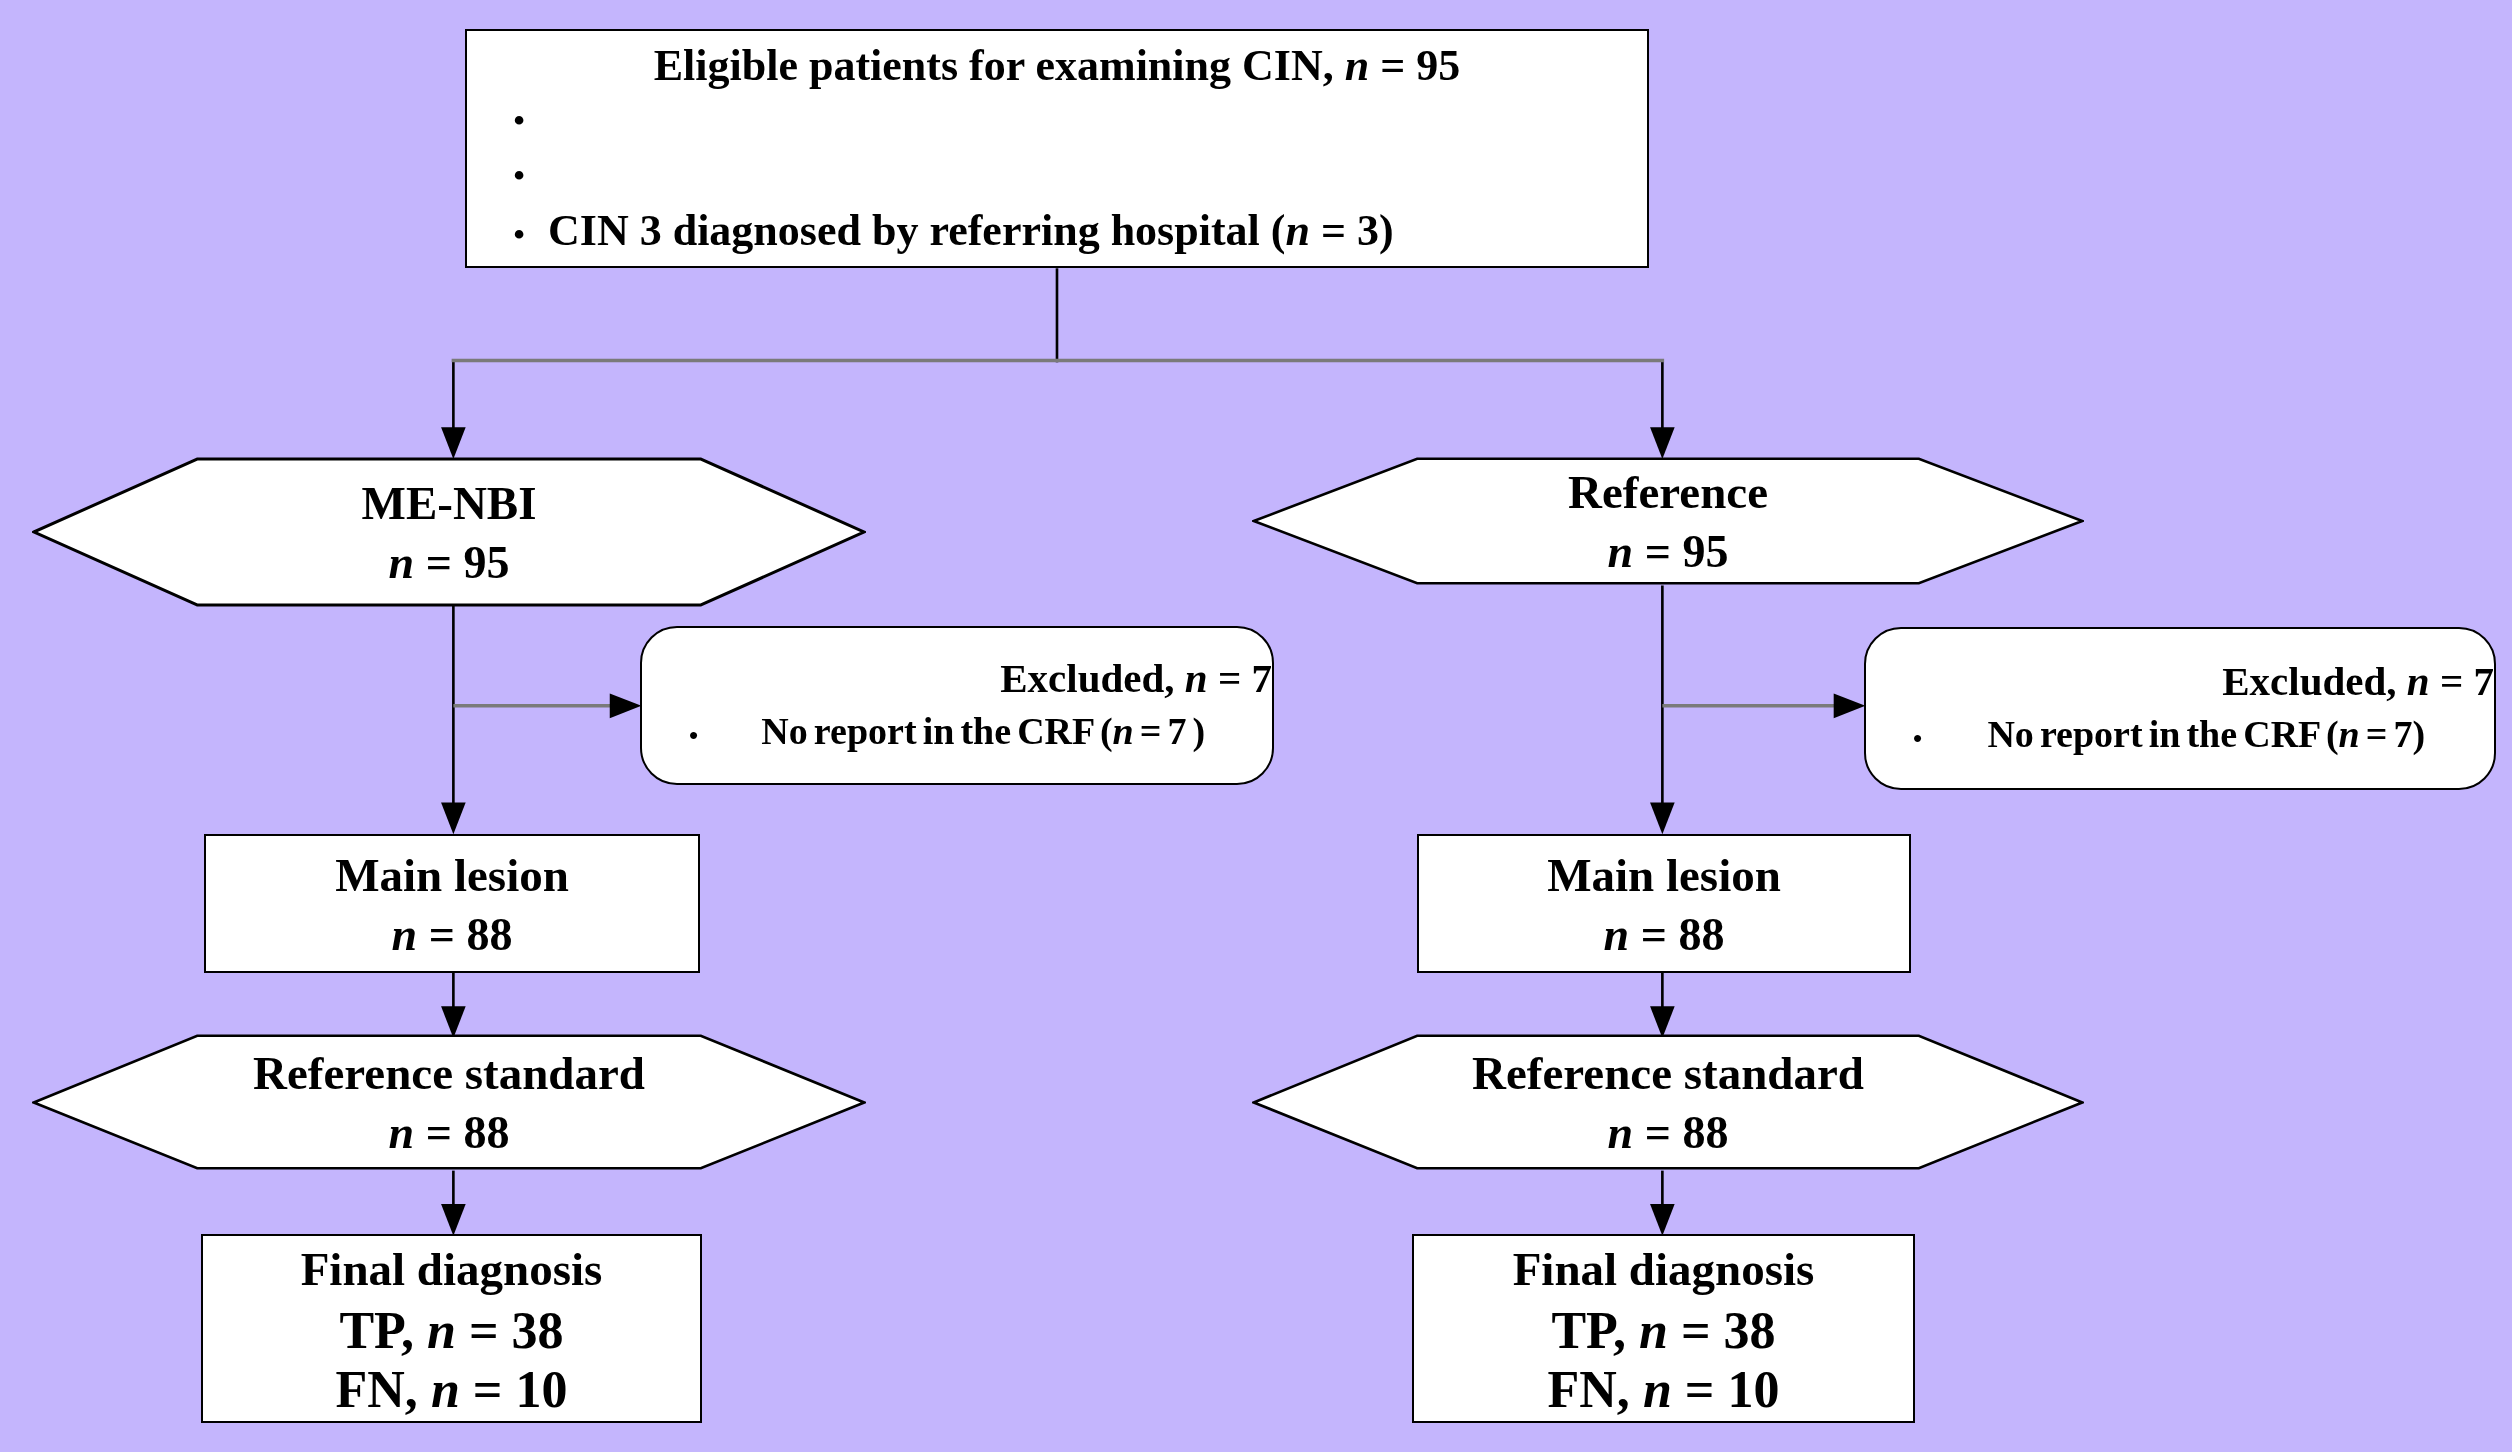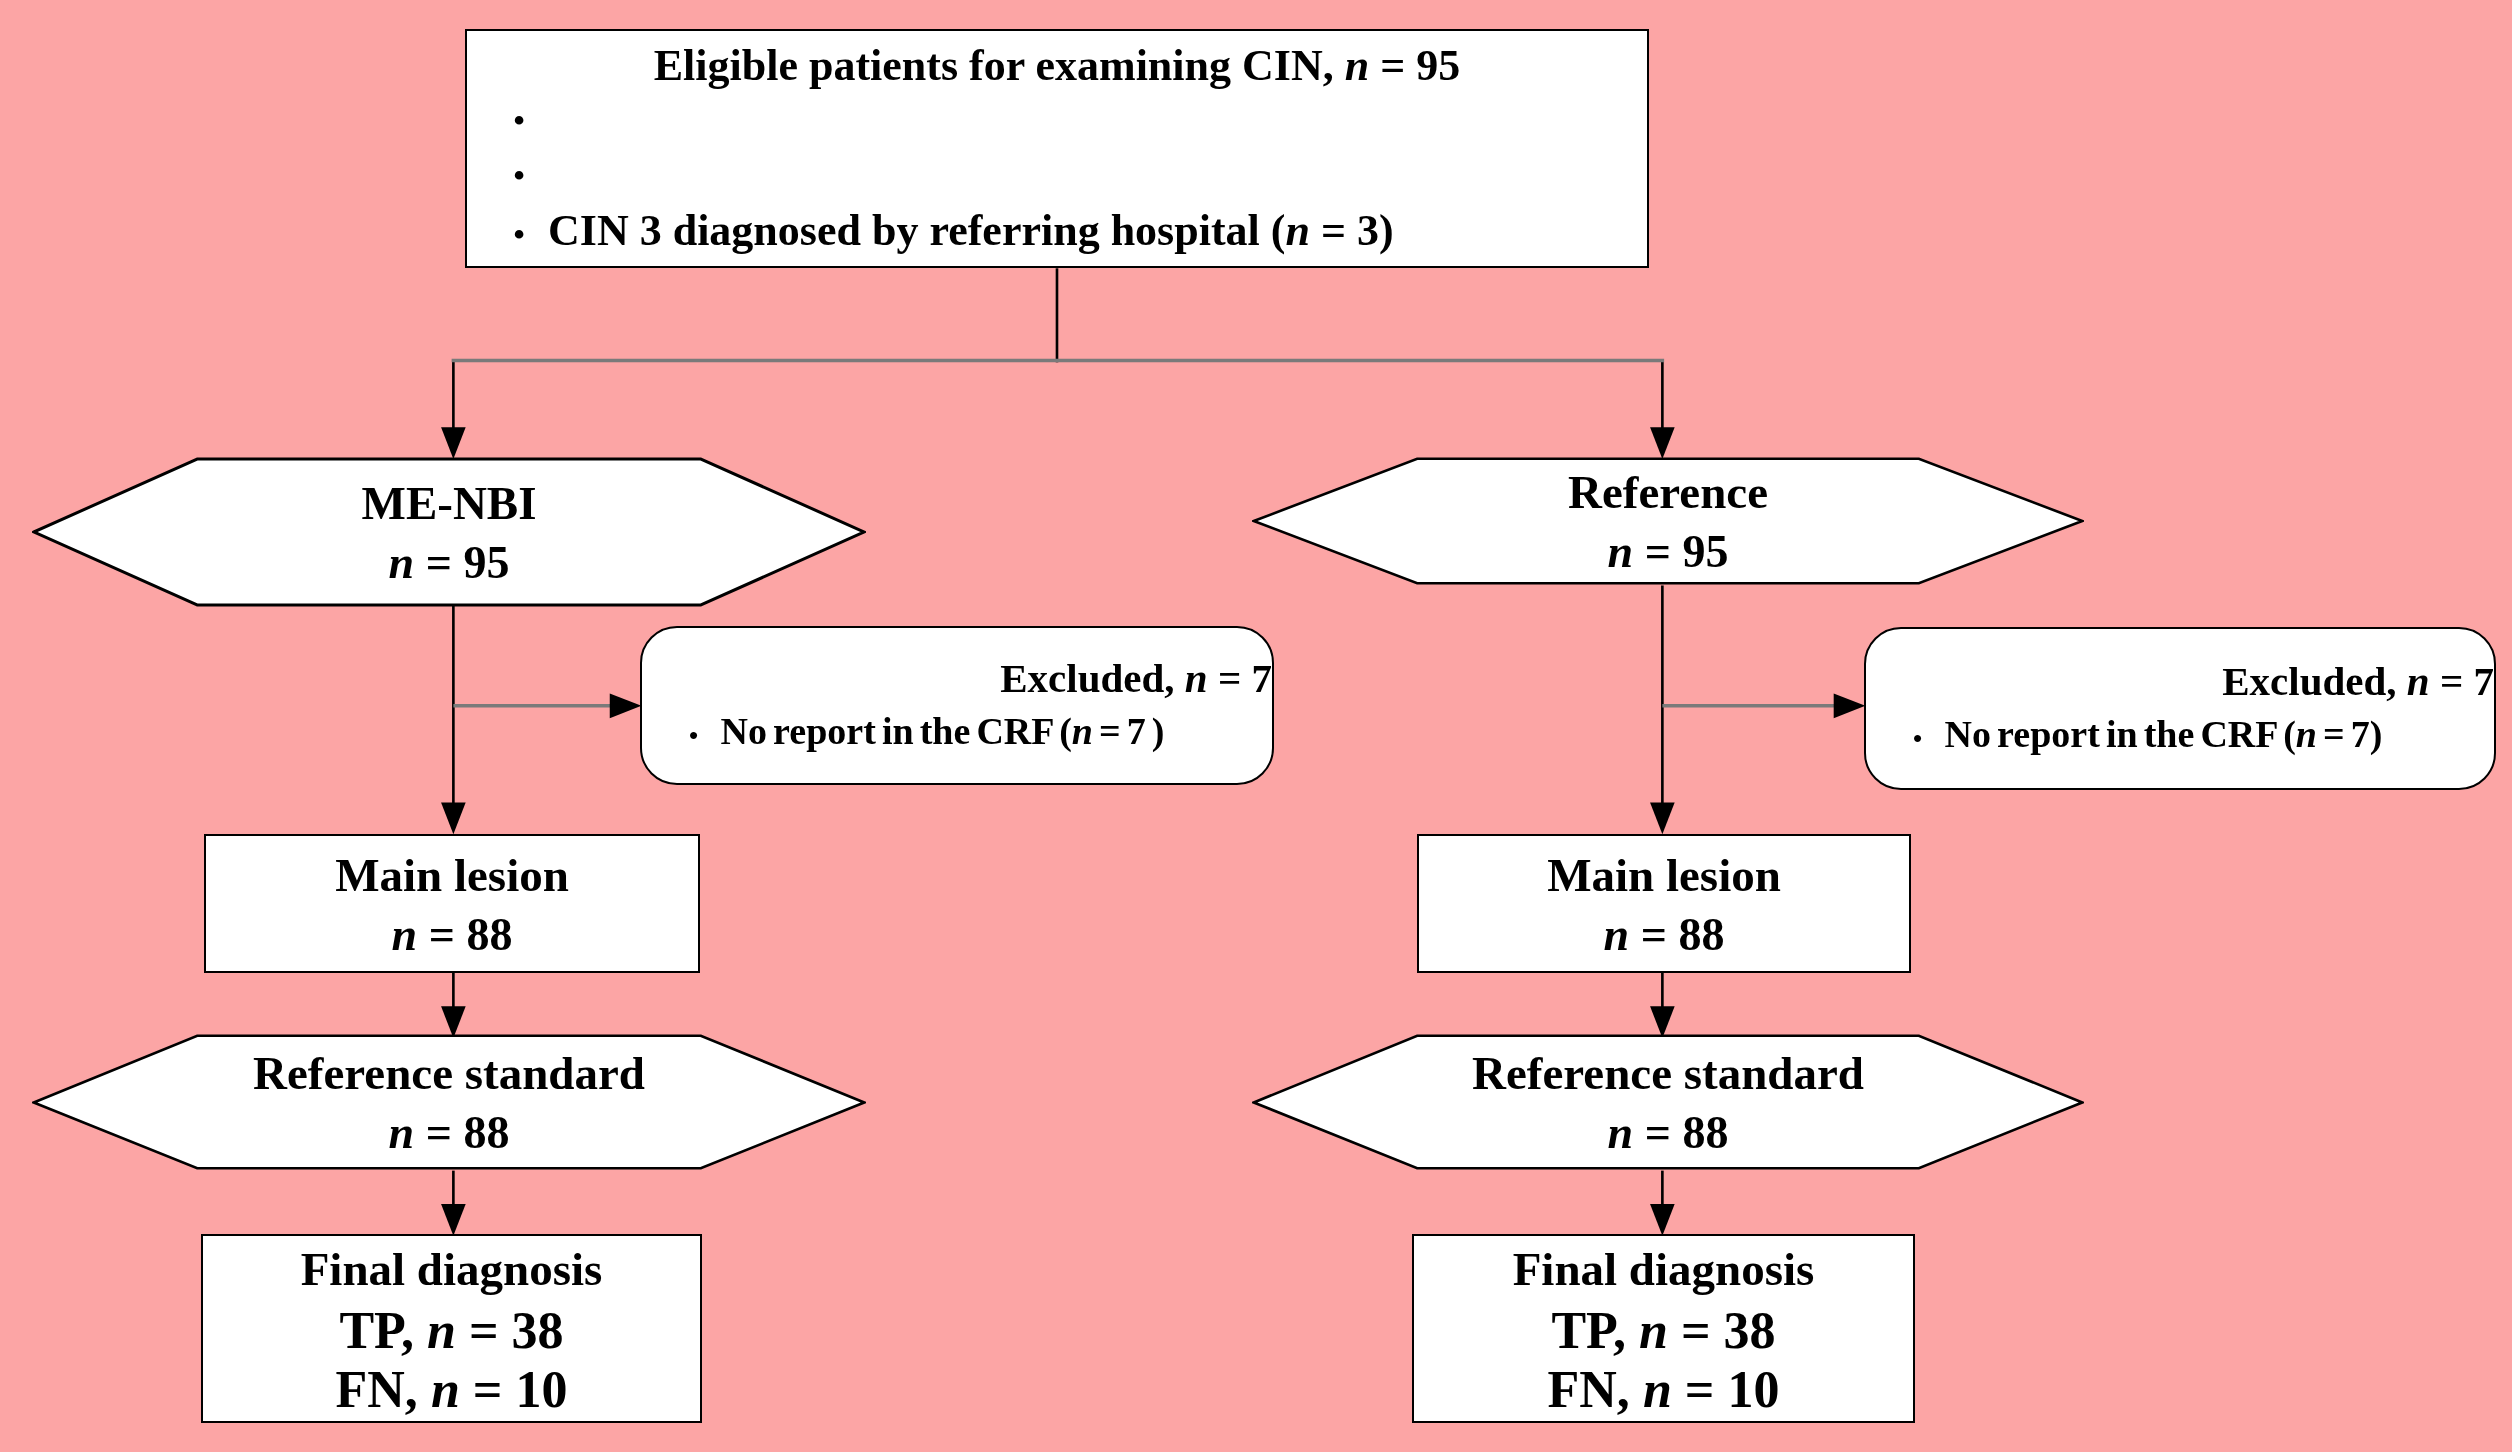--- a/index.html
+++ b/index.html
@@ -6,21 +6,21 @@
   html, body { background: #ffffff; }
   body {
     font-family: "Liberation Serif", "DejaVu Serif", serif;
     color: #000000;
     font-weight: 700;
   }
   #canvas {
     position: relative;
     width: 2512px;
     height: 1453px;
-    background: #fca5a5;
+    background: #c4b5fd;
     overflow: hidden;
   }
   #connectors {
     position: absolute;
     left: 0; top: 0;
     width: 2512px;
     height: 1453px;
   }
   .node { position: absolute; background: #ffffff; }
   .rect-node { border: 2.6px solid #000000; }
@@ -50,21 +50,21 @@
   .n-line2 { font-size: 46px; line-height: 58px; }
 
   
   .f-line1 { font-size: 47px; line-height: 63px; }
   .f-line2 { font-size: 52px; line-height: 59px; }
 
   
   .ex-title { font-size: 41px; line-height: 56px; text-align: right; width: 100%; padding-left: 16px; }
   .ex-row { display: flex; align-items: baseline; font-size: 38px; line-height: 51px; width: 100%; padding: 0 26px 0 24.6px; }
   .ex-dot { width: 54px; text-align: center; font-size: 26px; }
-  .ex-text { flex: 1; text-align: left; word-spacing: -0.09em; }
+  .ex-text { flex: 1; text-align: center; word-spacing: -0.09em; }
 </style>
 </head>
 <body>
 
 <div id="canvas">
 
   <svg id="connectors" viewBox="0 0 2859 1653" aria-hidden="true">
     <g stroke="#000000" stroke-width="3" fill="none">
       <line x1="1203" y1="305" x2="1203" y2="412"></line>
       <line x1="516" y1="409" x2="516" y2="488"></line>

